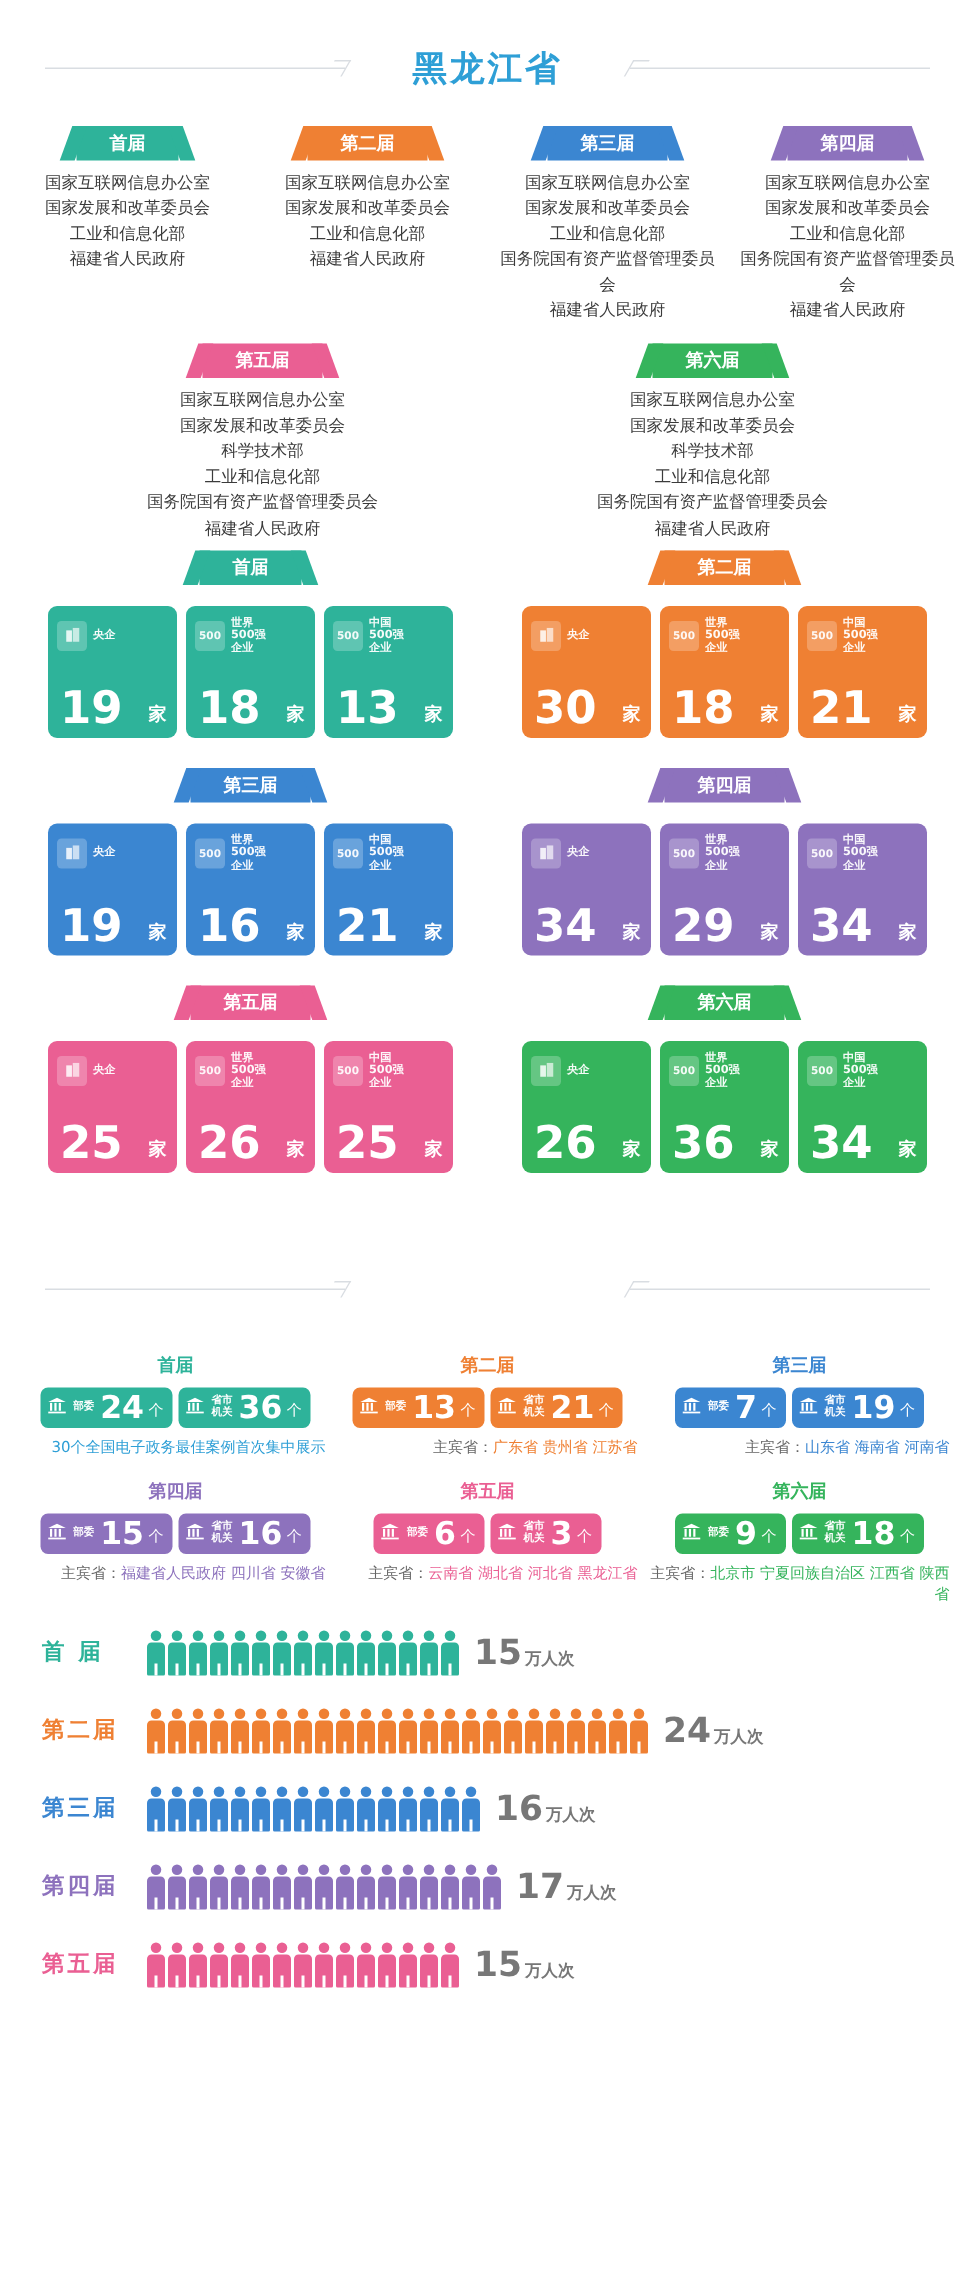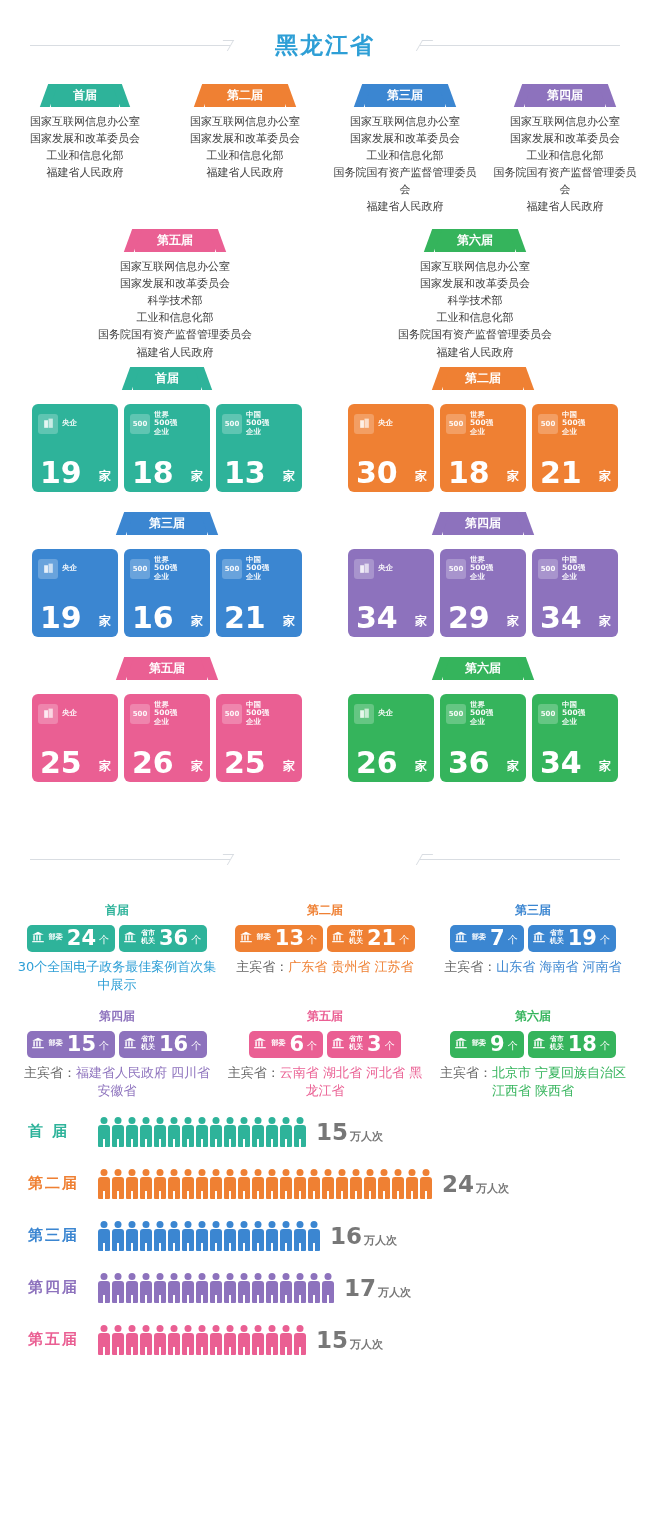--- a/index.html
+++ b/index.html
@@ -117,21 +117,21 @@
   .min-cards { display: flex; justify-content: center; gap: 4px; }
   .min-card {
     border-radius: 5px;
     color: #fff;
     display: flex; align-items: center; gap: 3px;
     padding: 3px 6px 3px 4px;
   }
   .min-card .mlabel { font-size: 7px; line-height: 1.1; width: 16px; font-weight: bold; }
   .min-card .mnum { font-size: 21px; font-weight: bold; line-height: 1; }
   .min-card .munit { font-size: 10px; align-self: flex-end; padding-bottom: 2px; }
-  .min-note { font-size: 13px; margin-top: 6px; color: #666; }
+  .min-note { font-size: 10px; margin-top: 6px; color: #666; text-align: right; }
 
   
   .aud-row {
     display: flex; align-items: center;
     margin: 0 0 8px 0;
     padding-left: 28px;
     height: 44px;
   }
   .aud-label { width: 70px; font-size: 15px; font-weight: bold; letter-spacing: 2px; }
   .aud-people { display: flex; gap: 2px; align-items: flex-end; }

